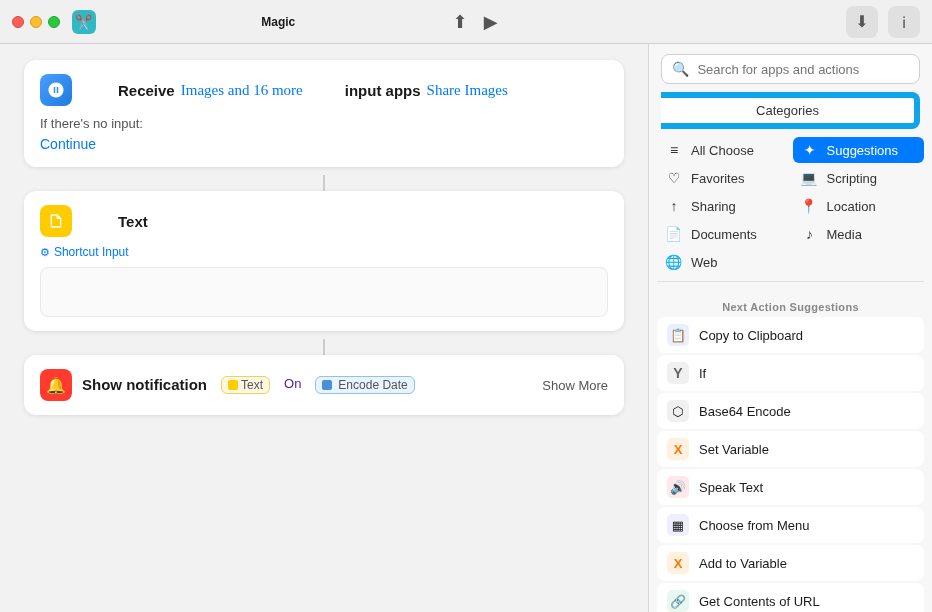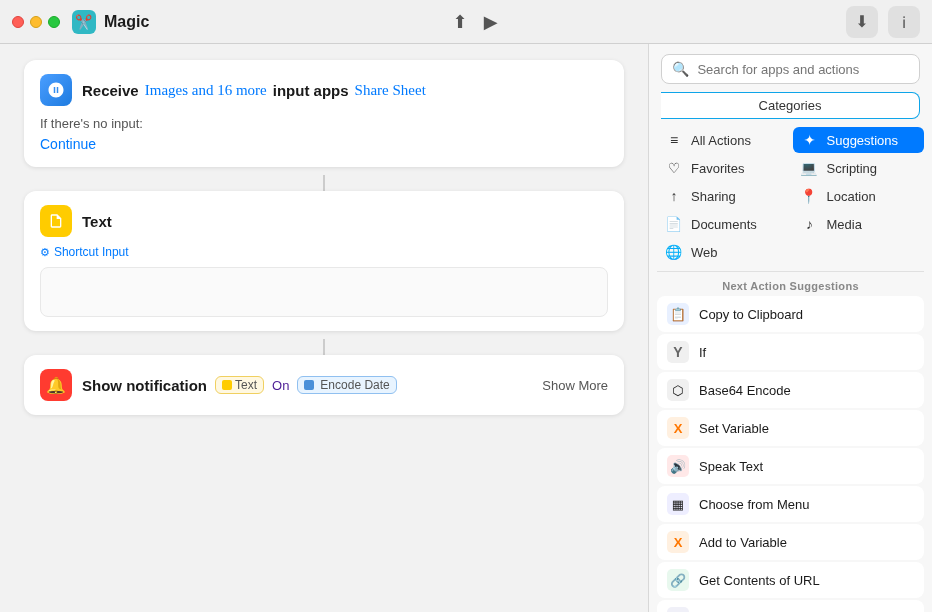--- a/index.html
+++ b/index.html
@@ -43,24 +43,25 @@
       background: #30b8c4;
       border-radius: 6px;
       display: flex;
       align-items: center;
       justify-content: center;
       color: white;
       font-size: 14px;
       margin-right: 8px;
     }
     .title-text {
-      font-size: 16px;
+      font-size: 12px;
       font-weight: 600;
       color: #1a1a1a;
       flex: 1;
+      text-align: center;
     }
     .title-actions {
       display: flex;
       gap: 16px;
       align-items: center;
     }
     .title-btn {
       color: #555;
       font-size: 18px;
       cursor: pointer;
@@ -126,20 +127,21 @@
     .card-title-row {
       display: flex;
       align-items: center;
       gap: 6px;
       flex-wrap: wrap;
     }
     .card-label {
       font-size: 15px;
       font-weight: 600;
       color: #1a1a1a;
+      margin-left: 36px;
     }
     .card-link {
       color: #007aff;
       font-size: 15px;
       font-weight: 500;
       font-family: Liberation Serif, serif;
     }
     .no-input-row {
       font-size: 13px;
       color: #555;
@@ -200,22 +202,21 @@
       border-radius: 8px;
       display: flex;
       align-items: center;
       justify-content: center;
       color: white;
       font-size: 16px;
       flex-shrink: 0;
     }
     .notif-content {
       display: flex;
-      align-items: center;
-      gap: 8px;
+      gap: 14px;
       flex: 1;
       flex-wrap: wrap;
     }
     .notif-label {
       font-size: 15px;
       font-weight: 600;
       color: #1a1a1a;
     }
     .var-badge {
       display: inline-flex;
@@ -296,21 +297,21 @@
       flex-shrink: 0;
     }
     .toggle-btn {
       flex: 1;
       padding: 5px 0;
       font-size: 13px;
       font-weight: 500;
       text-align: center;
       cursor: pointer;
       background: white;
-      border: 1px solid #0ea5e9;
+      border: 6px solid #0ea5e9;
       color: #333;
     }
     .toggle-btn:first-child {
       border-radius: 8px 0 0 8px;
     }
     .toggle-btn:last-child {
       border-radius: 0 8px 8px 0;
       border-left: none;
     }
 
@@ -355,20 +356,21 @@
       padding: 0 8px;
     }
     .suggestions-header {
       font-size: 11px;
       color: #888;
       font-weight: 600;
       text-align: center;
       padding: 6px 0 4px;
       text-transform: none;
       letter-spacing: 0.3px;
+      margin-top: 11px;
     }
     .suggestion-item {
       display: flex;
       align-items: center;
       gap: 10px;
       padding: 7px 10px;
       border-radius: 8px;
       cursor: pointer;
       font-size: 13px;
       color: #1a1a1a;
@@ -443,21 +445,21 @@
       <div class="card-header">
         <div class="receive-icon">
           <svg width="18" height="18" viewBox="0 0 24 24" fill="white">
             <path d="M12 2C6.48 2 2 6.48 2 12s4.48 10 10 10 10-4.48 10-10S17.52 2 12 2zm-1 14H9V8h2v8zm4 0h-2V8h2v8z"></path>
           </svg>
         </div>
         <div class="card-title-row">
           <span class="card-label">Receive</span>
           <span class="card-link">Images and 16 more</span>
           <span class="card-label">input apps</span>
-          <span class="card-link">Share Sheet</span>
+          <span class="card-link">Share Images</span>
         </div>
       </div>
       <div class="no-input-row">If there's no input:</div>
       <span class="continue-link">Continue</span>
     </div>
 
     <div class="card-connector"></div>
 
     <div class="workflow-card text-card">
       <div class="card-header">
@@ -506,21 +508,21 @@
     </div>
 
     <div class="toggle-row">
       <button class="toggle-btn">Categories</button>
     </div>
 
     <div class="category-section">
       <div class="category-col">
         <div class="category-item">
           <span class="cat-icon">≡</span>
-          <span>All Actions</span>
+          <span>All Choose</span>
         </div>
         <div class="category-item">
           <span class="cat-icon">♡</span>
           <span>Favorites</span>
         </div>
         <div class="category-item">
           <span class="cat-icon">↑</span>
           <span>Sharing</span>
         </div>
         <div class="category-item">

